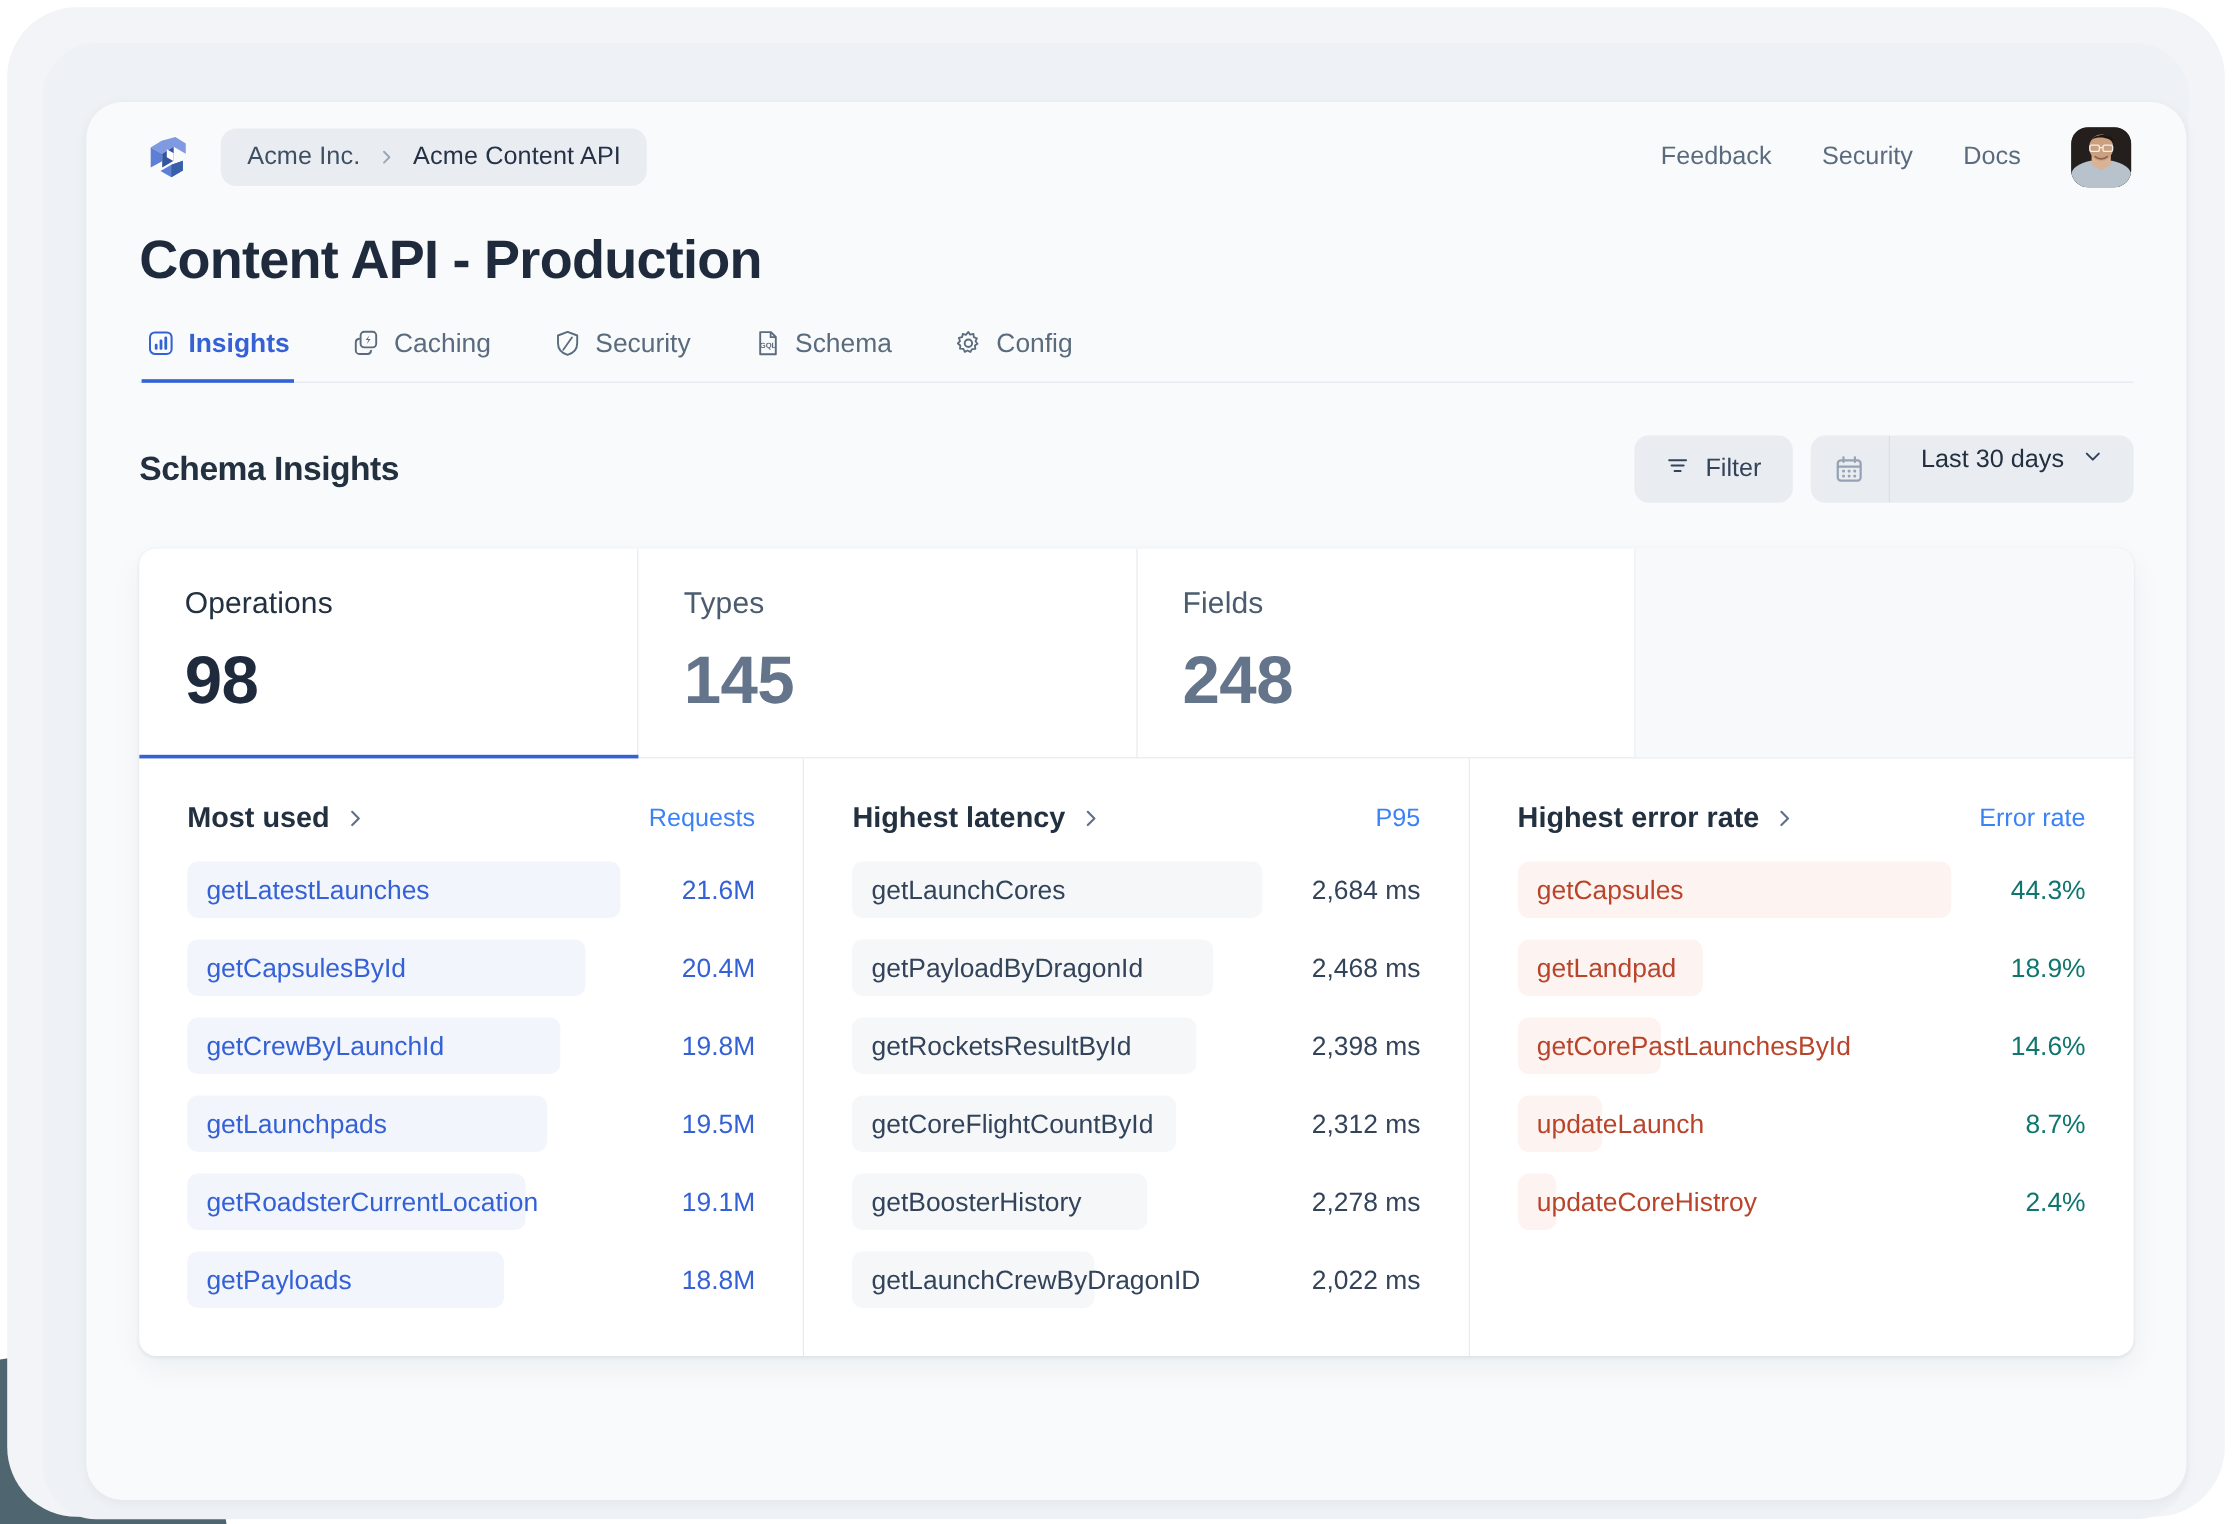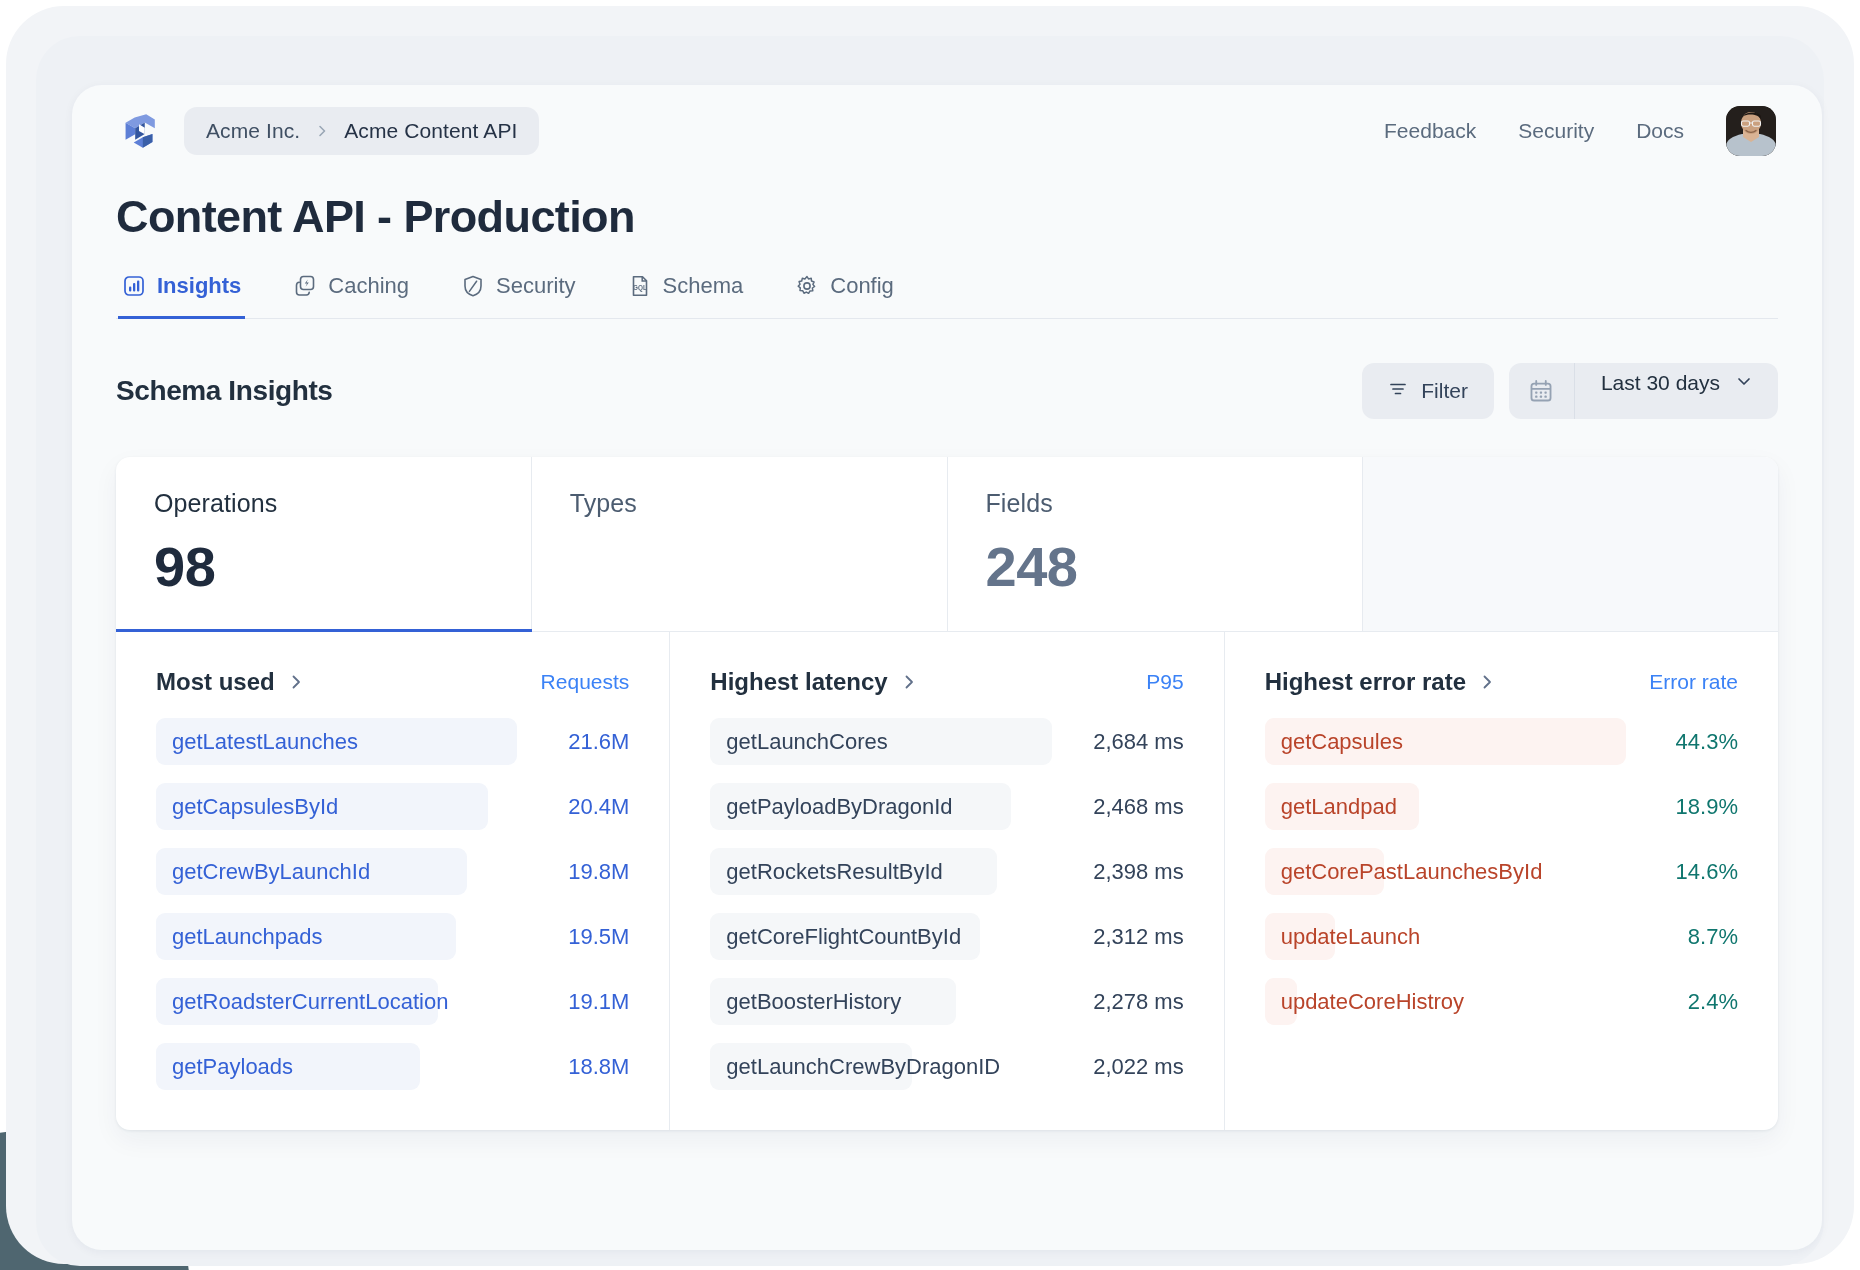--- a/index.html
+++ b/index.html
@@ -497,20 +497,21 @@
 
         <div class="card">
 
           <div class="stats">
             <div class="stat active">
               <div class="stat-label">Operations</div>
               <div class="stat-value">98</div>
             </div>
             <div class="stat">
               <div class="stat-label">Types</div>
+              <div class="stat-value">145</div>
             </div>
             <div class="stat">
               <div class="stat-label">Fields</div>
               <div class="stat-value">248</div>
             </div>
             <div class="stat"></div>
           </div>
 
           <div class="lists" id="lists-root">
               <div class="list-col theme-blue">

